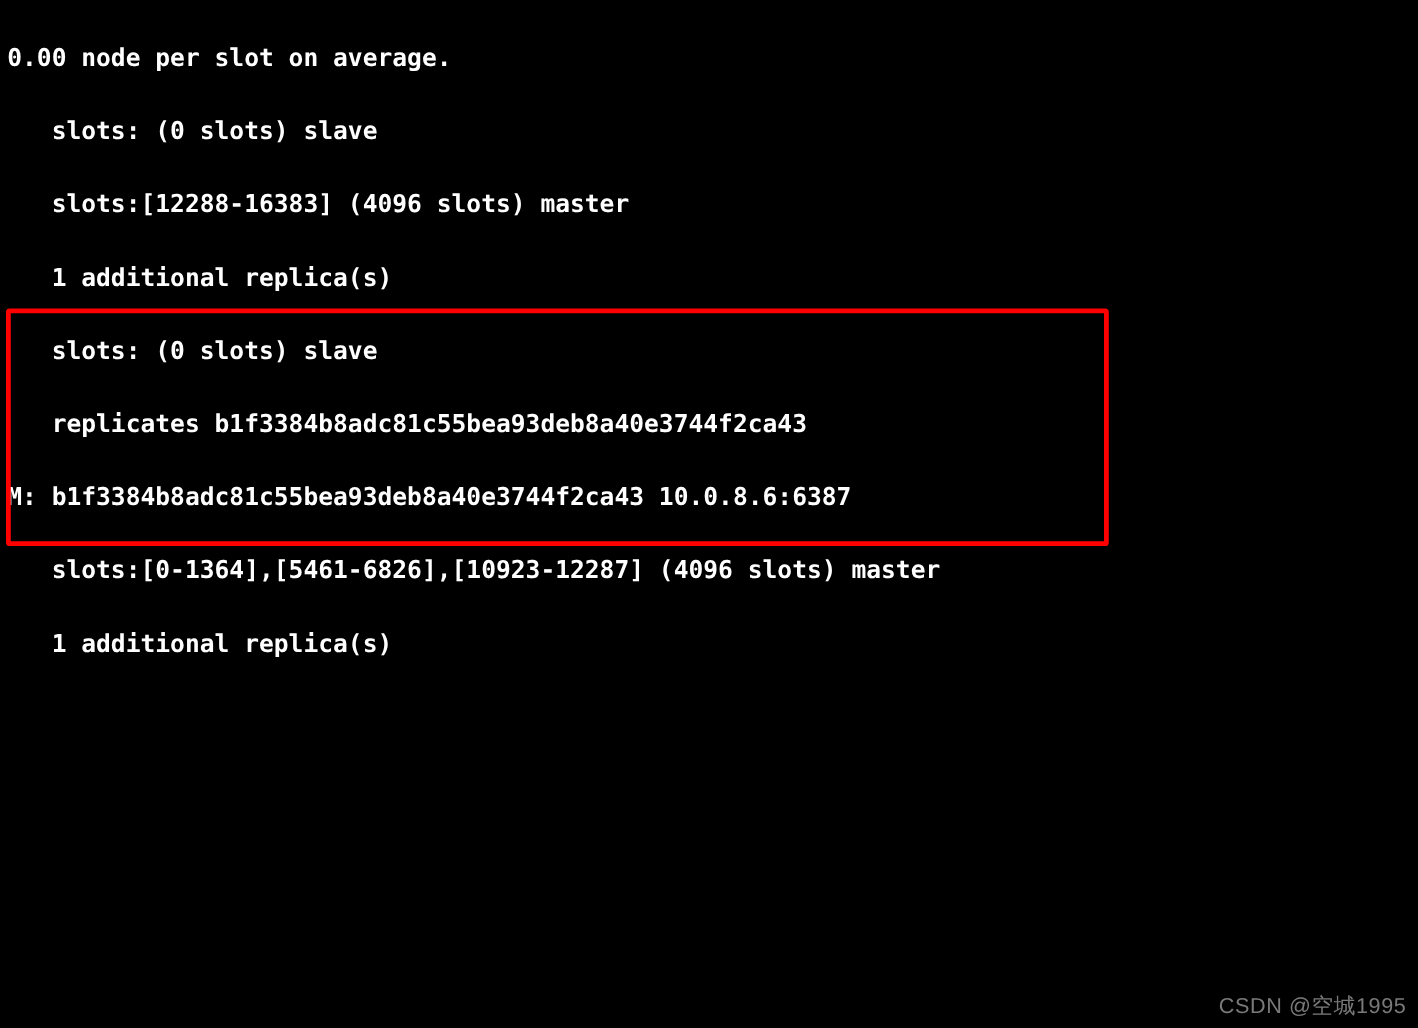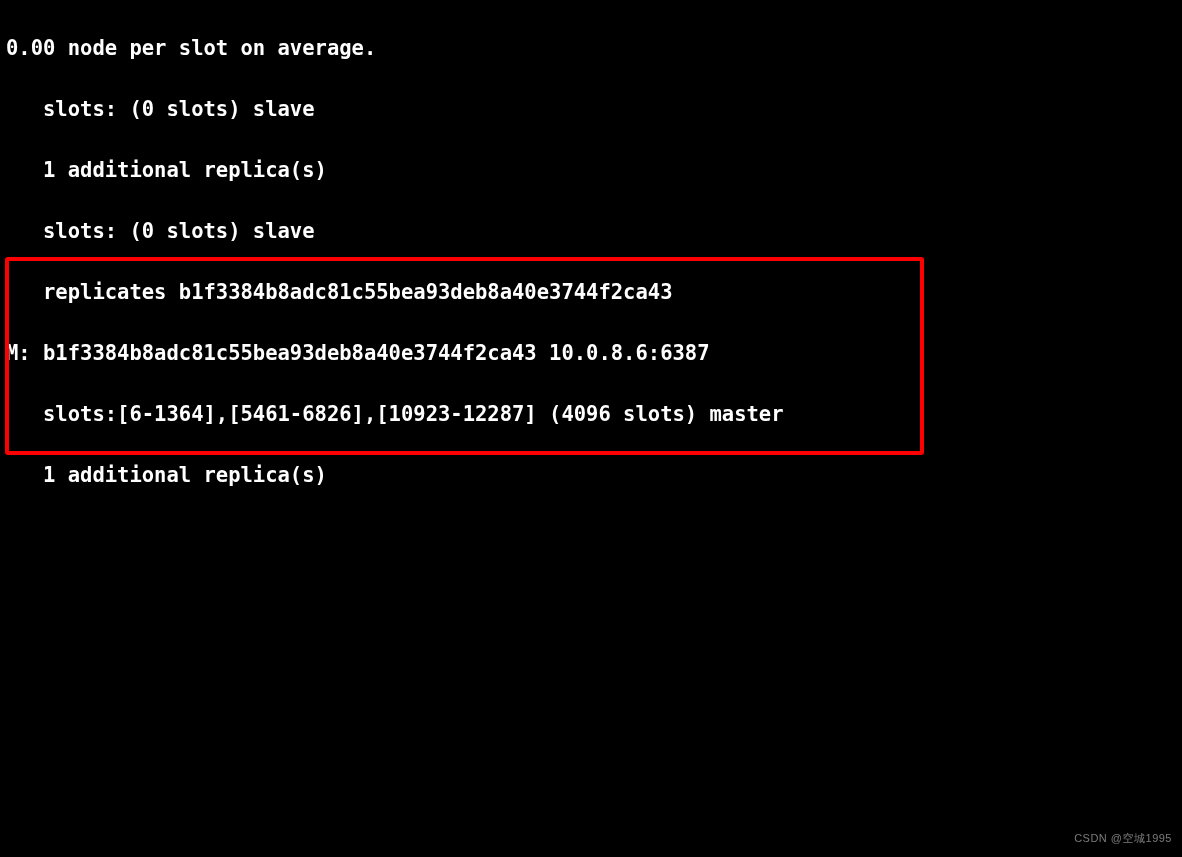--- a/index.html
+++ b/index.html
@@ -33,36 +33,37 @@
     border: 4px solid #ff0000;
     border-radius: 3px;
     pointer-events: none;
   }
   .watermark {
     position: absolute;
     right: 10px;
     bottom: 4px;
     color: rgba(220,220,220,0.55);
     font-family: sans-serif;
-    font-size: 11px;
+    font-size: 18px;
     font-weight: 400;
     letter-spacing: 0.5px;
   }
 </style>
 </head>
 <body>
 
 <div class="terminal">
 <span class="line">0.00 node per slot on average.</span>
 <span class="line">   slots: (0 slots) slave</span>
+<span class="line">   slots:[12288-16383] (4096 slots) master</span>
 <span class="line">   1 additional replica(s)</span>
 <span class="line">   slots: (0 slots) slave</span>
 <span class="line">   replicates b1f3384b8adc81c55bea93deb8a40e3744f2ca43</span>
 <span class="line">M: b1f3384b8adc81c55bea93deb8a40e3744f2ca43 10.0.8.6:6387</span>
-<span class="line">   slots:[6-1364],[5461-6826],[10923-12287] (4096 slots) master</span>
+<span class="line">   slots:[0-1364],[5461-6826],[10923-12287] (4096 slots) master</span>
 <span class="line">   1 additional replica(s)</span>
 
 
 
 
 
 
 
 
 

